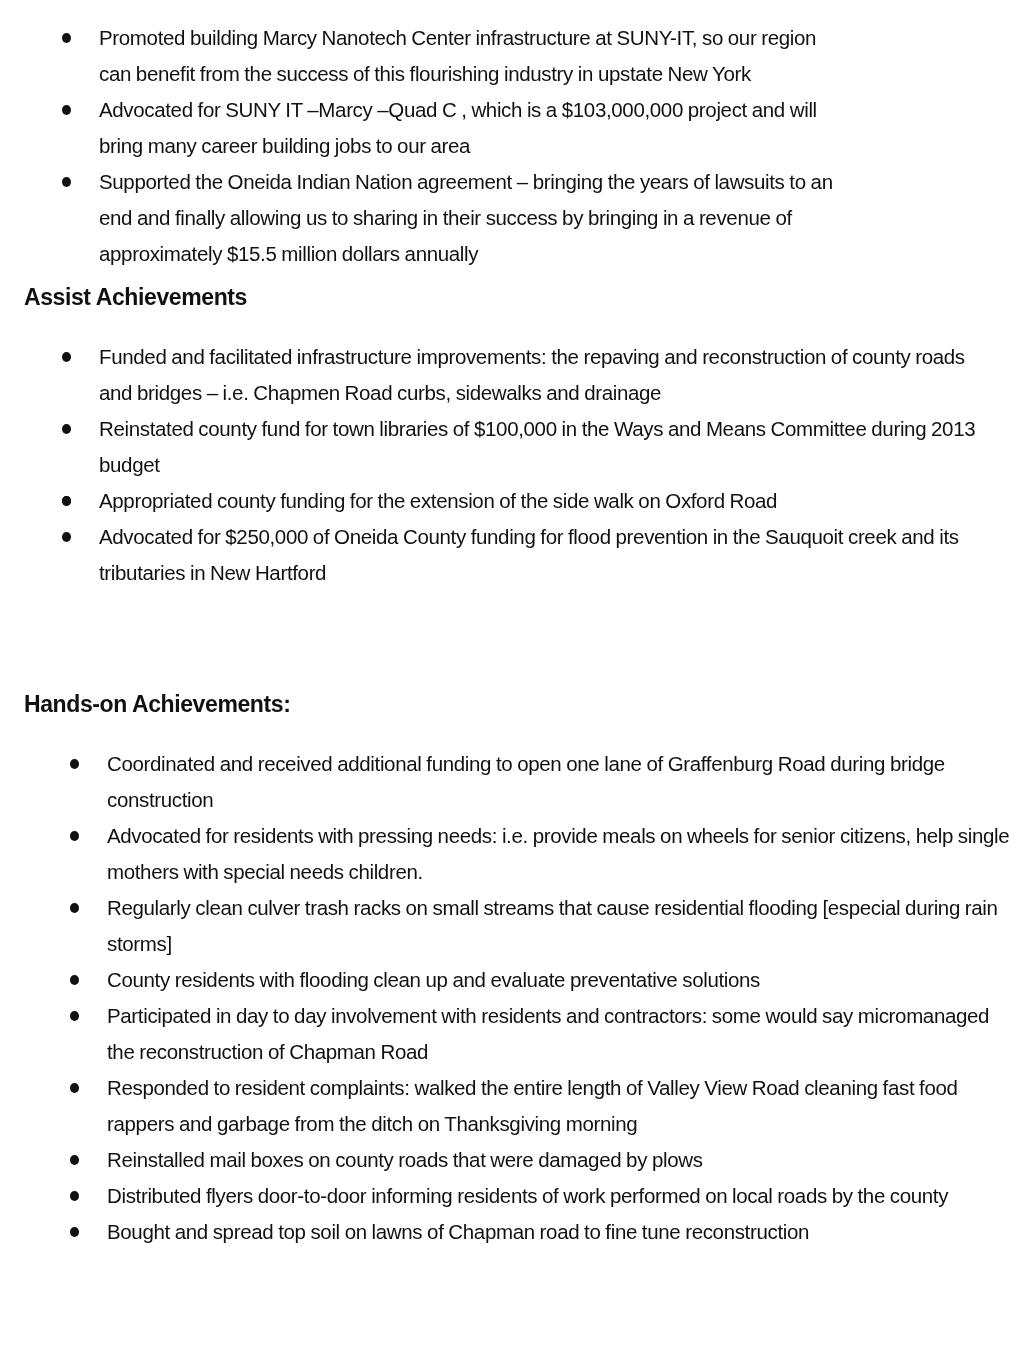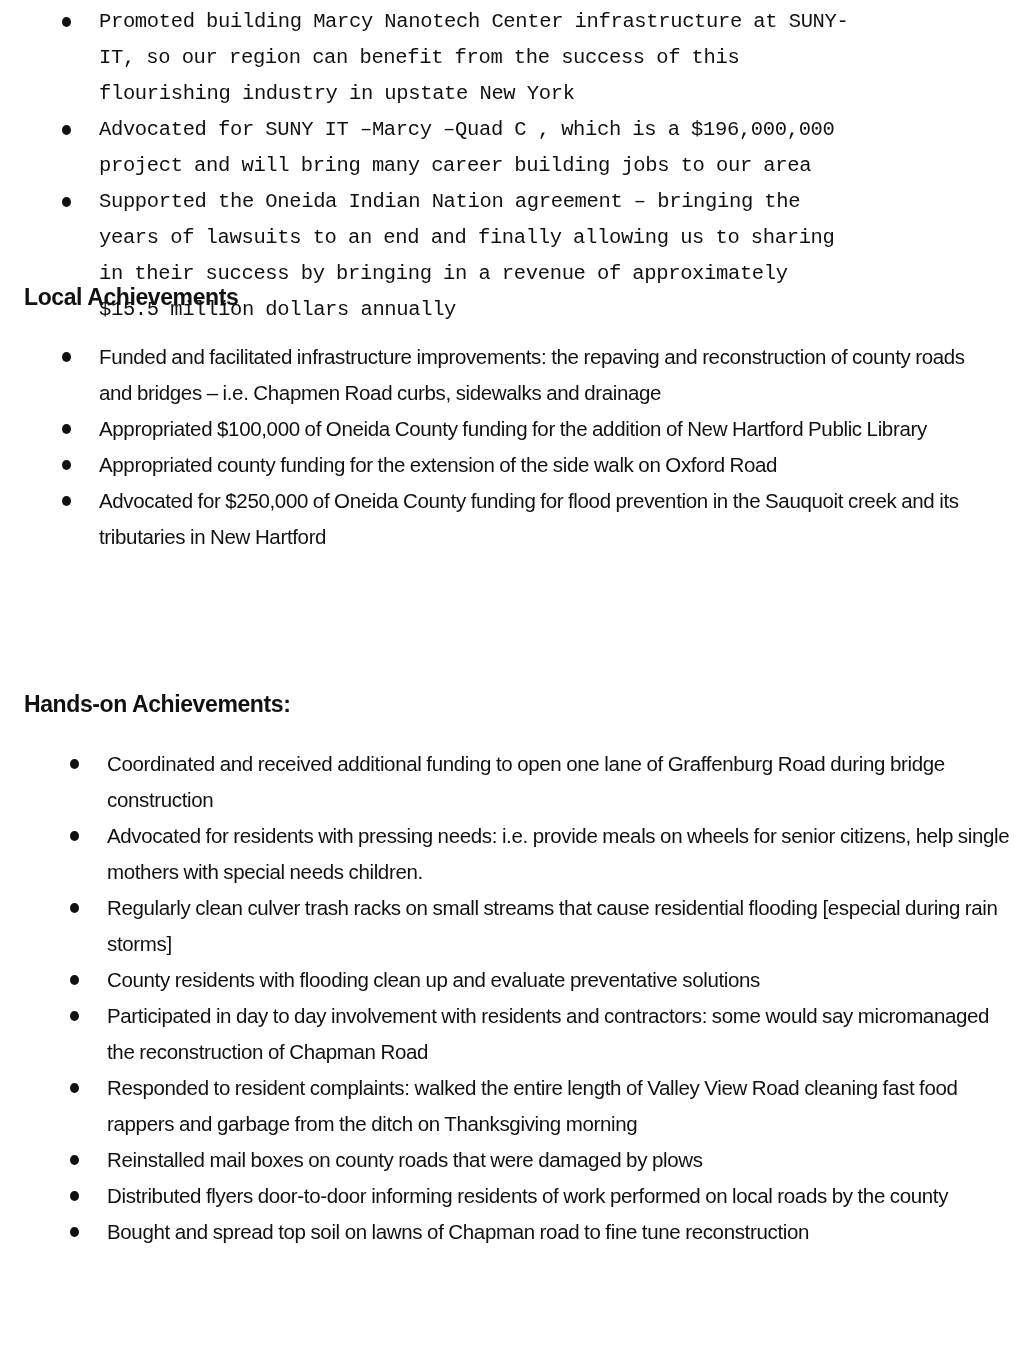--- a/index.html
+++ b/index.html
@@ -20,42 +20,43 @@
   }
   ul.bullets li .bullet {
     position: absolute; left: 62px; top: 13px;
     width: 9px; height: 10px; border-radius: 50%; background: #111111;
   }
   .heading {
     margin: 0; padding-left: 24px;
     font-size: 23px; font-weight: bold; letter-spacing: -0.4px;
     line-height: 30px;
   }
-  #list-top { position: absolute; top: 4px; left: 0; width: 880px; font-family: Liberation Mono, monospace; }
+  #list-top { position: absolute; top: 20px; left: 0; width: 880px; }
   #h-local { position: absolute; top: 282px; left: 0; }
   #list-local { position: absolute; top: 339px; left: 0; width: 1020px; }
   #h-hands { position: absolute; top: 689px; left: 0; text-align: center; }
   #list-hands { position: absolute; top: 746px; left: 8px; width: 1036px; }
 </style>
 </head>
 <body>
 
 <div class="page">
 
   <ul class="bullets" id="list-top">
     <li><span class="bullet"></span><span>Promoted building Marcy Nanotech Center infrastructure at SUNY-IT, so our region can benefit from the success of this flourishing industry in upstate New York</span></li>
-    <li><span class="bullet"></span><span>Advocated for SUNY  IT –Marcy –Quad C , which is a $196,000,000 project and will bring many career building jobs to our area</span></li>
+    <li><span class="bullet"></span><span>Advocated for SUNY  IT –Marcy –Quad C , which is a $103,000,000 project and will bring many career building jobs to our area</span></li>
     <li><span class="bullet"></span><span>Supported the Oneida Indian Nation agreement – bringing the years of lawsuits to an end and finally allowing us to sharing in their success by bringing in a revenue of approximately $15.5 million dollars annually</span></li>
   </ul>
 
-  <h2 class="heading" id="h-local">Local Achievements</h2>
+  <h2 class="heading" id="h-local">Assist Achievements</h2>
 
   <ul class="bullets" id="list-local">
     <li><span class="bullet"></span><span>Funded and facilitated infrastructure improvements: the repaving and reconstruction of county roads and bridges – i.e. Chapmen Road curbs, sidewalks and drainage</span></li>
-    <li><span class="bullet"></span><span>Appropriated $100,000 of Oneida County funding for the addition of New Hartford Public Library</span></li>
+    <li><span class="bullet"></span><span>Reinstated county fund for town libraries of $100,000 in the Ways and Means Committee during 2013 budget</span></li>
+    <li><span class="bullet"></span></li>
     <li><span class="bullet"></span><span>Appropriated county funding for the extension of the side walk on Oxford Road</span></li>
     <li><span class="bullet"></span><span>Advocated for $250,000 of Oneida County funding for flood prevention in the Sauquoit creek and its tributaries in New Hartford</span></li>
   </ul>
 
   <h2 class="heading" id="h-hands">Hands-on Achievements:</h2>
 
   <ul class="bullets" id="list-hands">
     <li><span class="bullet"></span><span>Coordinated and received additional funding to open one lane of Graffenburg Road during bridge construction</span></li>
     <li><span class="bullet"></span><span>Advocated for residents with pressing needs: i.e.  provide meals on wheels for senior citizens, help single mothers with special needs children.</span></li>
     <li><span class="bullet"></span><span>Regularly clean culver trash racks on small streams that cause residential flooding [especial during rain storms]</span></li>

